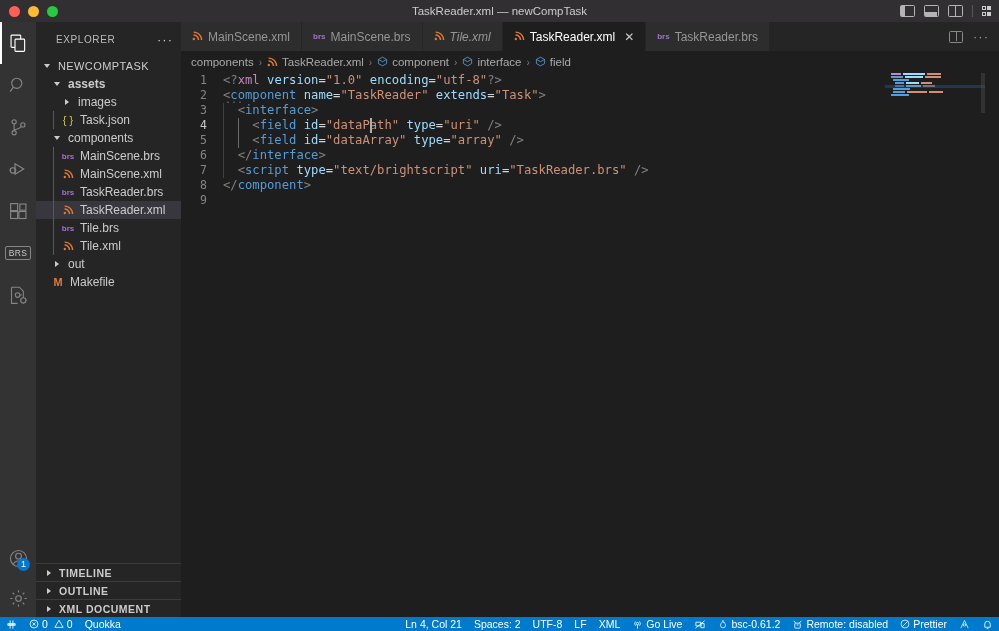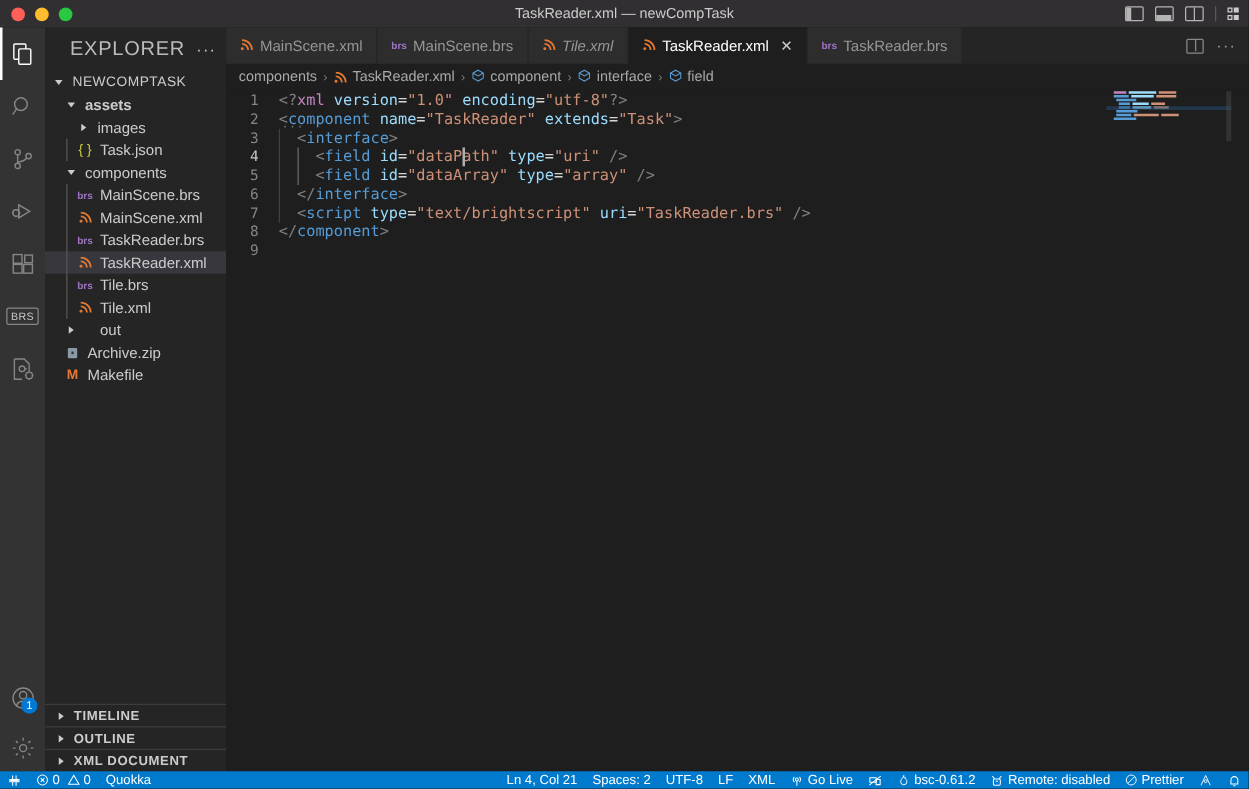--- a/index.html
+++ b/index.html
@@ -65,21 +65,21 @@
 
   
   #sidebar {
     position: absolute; top: 22px; left: 36px; width: 145px; height: 595px;
     background: #252526; display: flex; flex-direction: column;
   }
   #sidebar-header {
     height: 35px; display: flex; align-items: center; justify-content: space-between;
     padding: 0 8px 0 20px;
   }
-  #sidebar-title { font-size: 16px; color: #bbbbbb; letter-spacing: .6px; }
+  #sidebar-title { font-size: 10px; color: #bbbbbb; letter-spacing: .6px; }
   #sidebar-more { color: #cccccc; font-size: 13px; letter-spacing: 1px; line-height: 6px; cursor: pointer; }
   #explorer-tree { flex: 1; overflow: hidden; font-size: 12px; color: #cccccc; }
   .tree-row {
     height: 18px; display: flex; align-items: center; white-space: nowrap; cursor: pointer;
     position: relative;
   }
   .tree-row.selected { background: #37373d; }
   .tw { width: 14px; display: inline-flex; justify-content: center; align-items: center; color: #cccccc; flex: 0 0 auto; }
   .chev { width: 0; height: 0; }
   .chev.down { border-left: 3.5px solid transparent; border-right: 3.5px solid transparent; border-top: 4.5px solid #cccccc; }
@@ -361,34 +361,25 @@
           <span class="ficon">
             <svg width="11" height="11" viewBox="0 0 24 24" fill="#e37933">
               <path d="M4 20a2.6 2.6 0 1 1 0-5.2 2.6 2.6 0 0 1 0 5.2z"></path>
               <path d="M3.5 10.5c5 0 9 4 9 9h3.2c0-6.7-5.5-12.2-12.2-12.2z"></path>
               <path d="M3.5 4c8.8 0 15.8 7.1 15.8 15.5h3.2C22.5 9.3 14 1 3.5 1z"></path>
             </svg>
           </span>
           <span class="tree-label">Tile.xml</span>
           <span class="indent-guide" style="left: 17px;"></span>
         </div>
-        <div class="tree-row" style="padding-left: 14px; gap: 12px;">
+        <div class="tree-row" style="padding-left: 14px;">
           <span class="tw">
             <span class="chev right"></span>
           </span>
           <span class="tree-label">out</span>
-        </div>
-        <div class="tree-row" style="padding-left: 14px;">
-          <span class="ficon">
-            <svg width="10" height="11" viewBox="0 0 24 24" fill="#8a9aa8">
-              <rect x="3" y="2" width="18" height="20" rx="2"></rect>
-              <rect x="10" y="9" width="4" height="5" fill="#2b2b2b"></rect>
-            </svg>
-          </span>
-          <span class="tree-label">Archive.zip</span>
         </div>
         <div class="tree-row" style="padding-left: 14px;">
           <span class="ficon mk">M</span>
           <span class="tree-label">Makefile</span>
         </div>
       </div>
   </div>
   <div>
     <div class="panel-head">
       <span class="tw">

